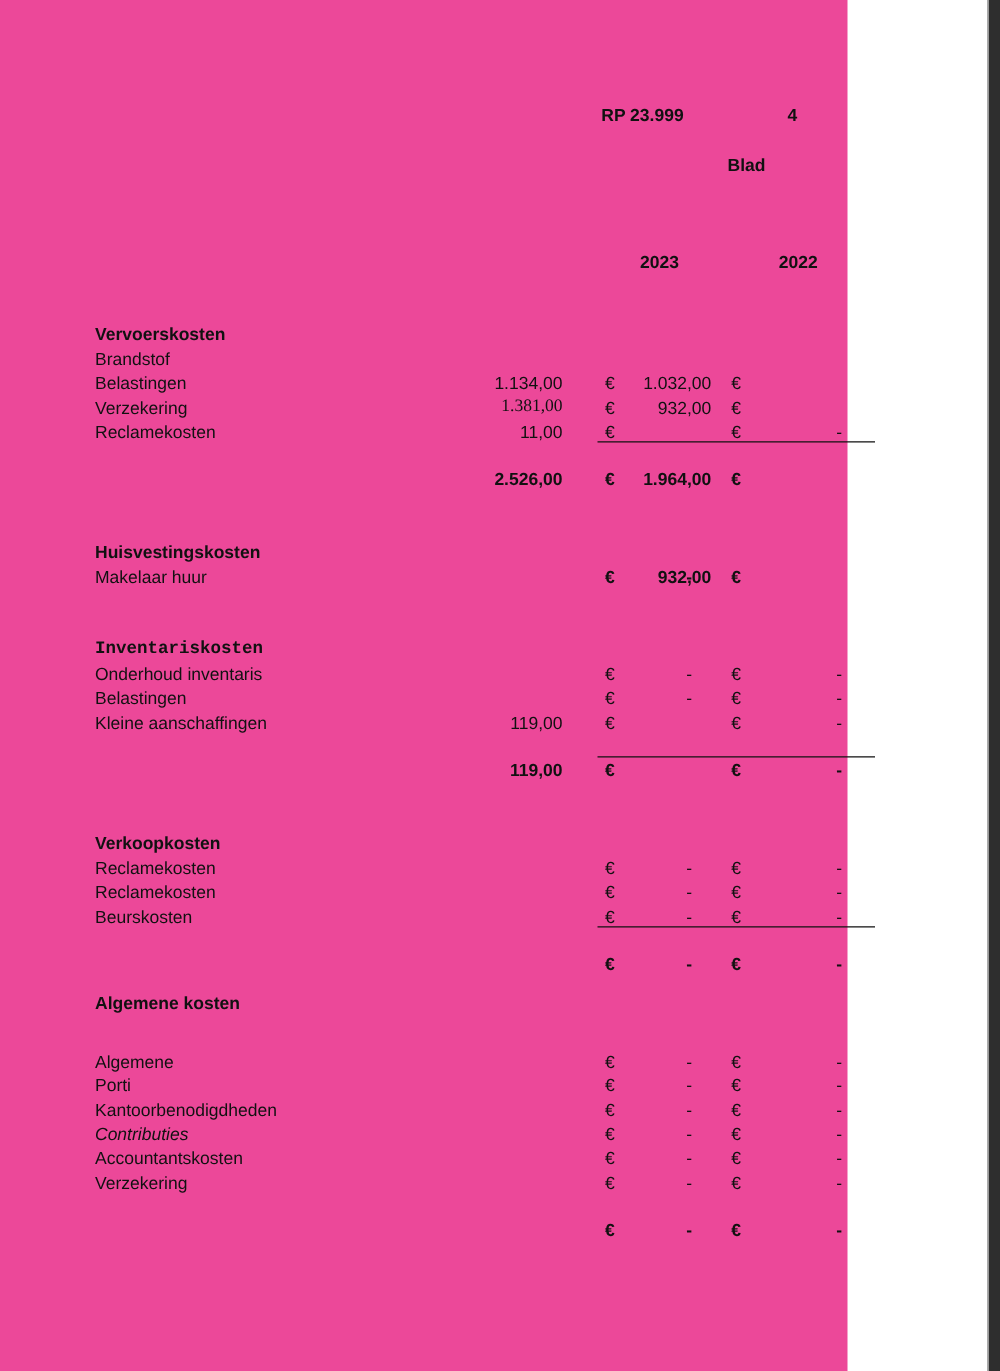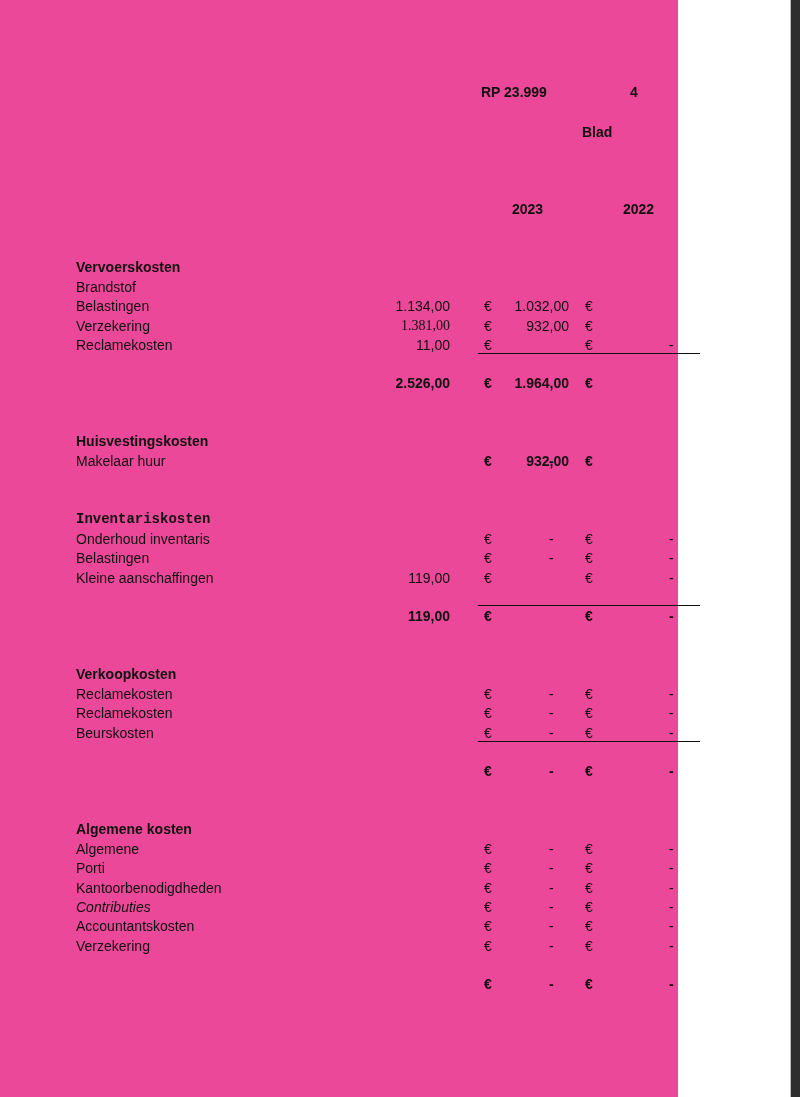--- a/index.html
+++ b/index.html
@@ -163,21 +163,21 @@
 
     <div>
       <span class="abs bold eur1" style="top:763px;">€</span>
       <span class="abs bold dash1" style="top:763px;">-</span>
       <span class="abs bold eur2" style="top:763px;">€</span>
       <span class="abs bold dash2" style="top:763px;">-</span>
     </div>
   </div>
 
   <div>
-    <span class="abs bold label" style="top:821px;">Algemene kosten</span>
+    <span class="abs bold label" style="top:794px;">Algemene kosten</span>
 
     <div>
       <span class="abs label" style="top:841px;">Algemene</span>
       <span class="abs eur1" style="top:841px;">€</span>
       <span class="abs dash1" style="top:841px;">-</span>
       <span class="abs eur2" style="top:841px;">€</span>
       <span class="abs dash2" style="top:841px;">-</span>
     </div>
 
     <div>

